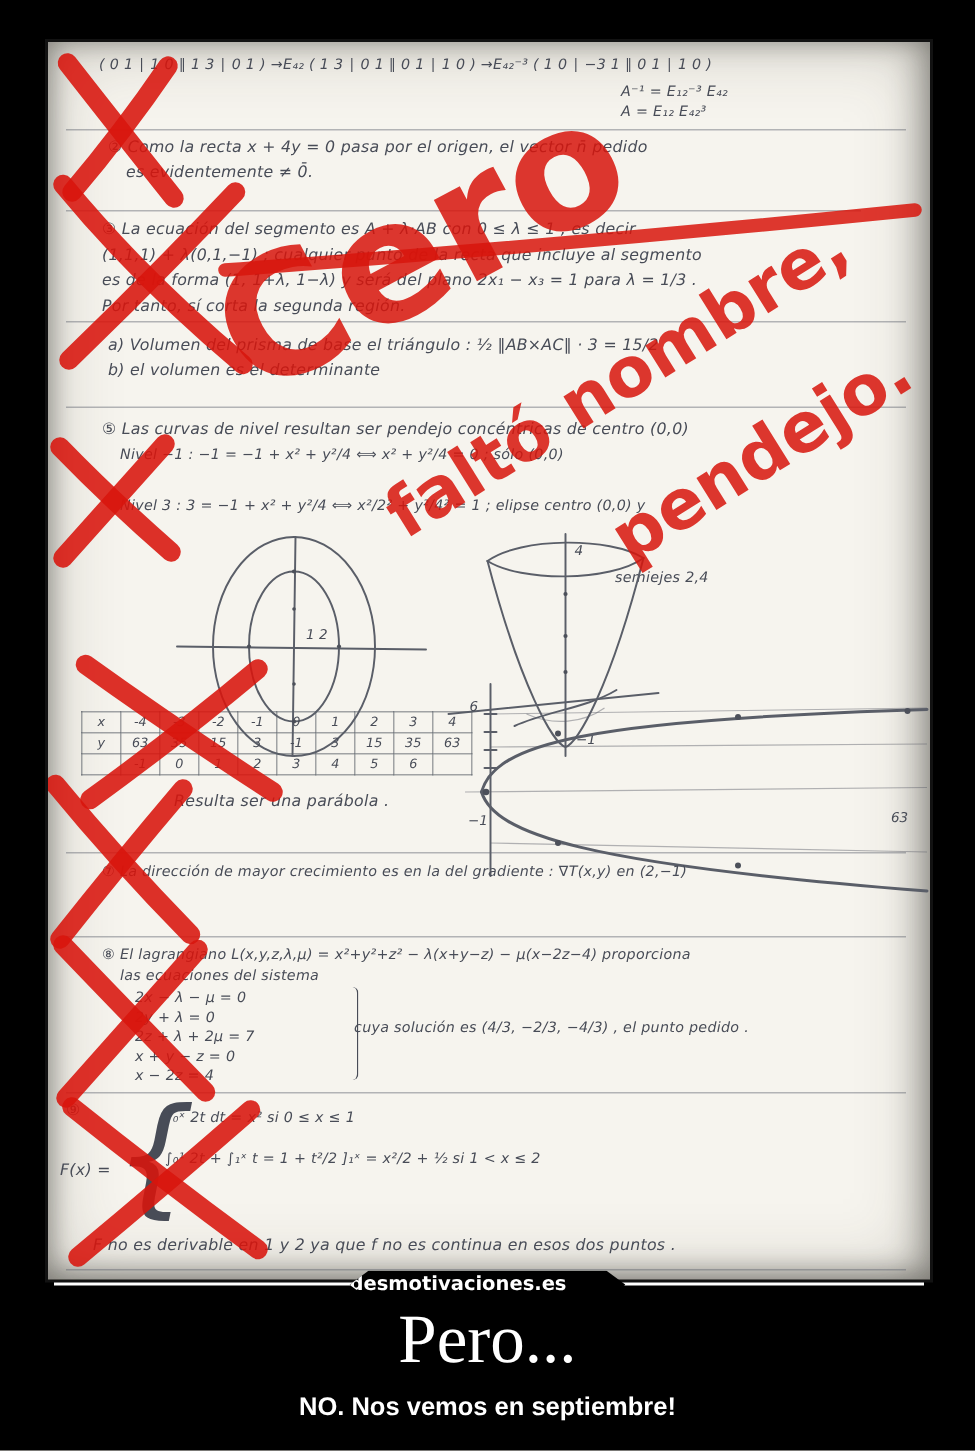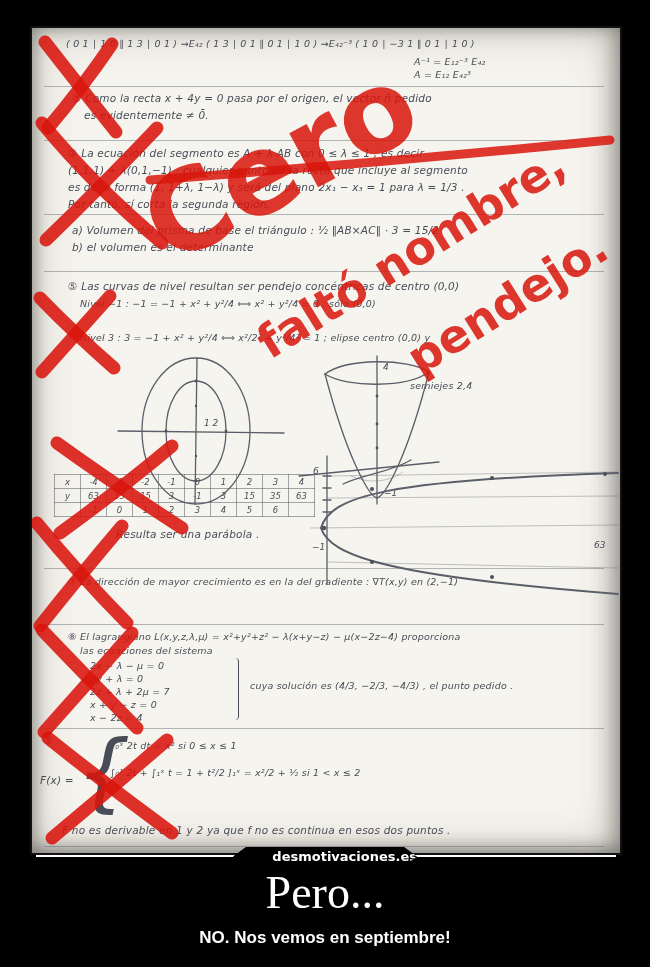--- a/index.html
+++ b/index.html
@@ -25,21 +25,21 @@
   .sys-brace{position:absolute;left:200px;top:630px;width:6px;height:62px;
         border-right:1.6px solid #484c57;border-radius:0 4px 4px 0;}
   .big-brace{position:absolute;left:44px;top:700px;font-size:86px;font-weight:200;
         color:#484c57;font-style:italic;line-height:1;}
   .red{position:absolute;left:0;top:0;pointer-events:none;}
   .marker{stroke:#d8150c;stroke-width:13;fill:none;stroke-linecap:round;opacity:.88;}
   .marker-thin{stroke:#d8150c;stroke-width:9;fill:none;stroke-linecap:round;opacity:.85;}
   .red-text{font-family:"DejaVu Sans",sans-serif;font-weight:bold;fill:#d8150c;opacity:.85;}
   .ribbon{position:absolute;left:233px;top:847px;width:184px;height:19px;background:#000;
         clip-path:polygon(7% 0,93% 0,100% 50%,93% 100%,7% 100%,0 50%);
-        display:flex;align-items:center;justify-content:flex-end;z-index:5;}
+        display:flex;align-items:center;justify-content:flex-start;z-index:5;}
   .ribbon span{color:#fff;font-size:13px;font-weight:bold;}
   .wm-line{position:absolute;height:2px;background:#fff;top:855px;z-index:4;}
   .wm-line.l{left:36px;width:200px;}
   .wm-line.r{left:414px;width:202px;}
   .title{position:absolute;top:868px;left:0;width:650px;text-align:center;color:#fff;
         font-family:"Liberation Serif","DejaVu Serif",serif;font-size:46px;line-height:1.1;}
   .subtitle{position:absolute;top:928px;left:0;width:650px;text-align:center;color:#fff;
         font-family:"Liberation Sans","DejaVu Sans",sans-serif;font-size:17px;font-weight:bold;}
 </style>
 </head>
@@ -171,21 +171,21 @@
     <div class="rule" style="top:596px"></div>
 
     <div class="hand sm" style="left:36px;top:603px">⑧ El lagrangiano  L(x,y,z,λ,μ) = x²+y²+z² − λ(x+y−z) − μ(x−2z−4)  proporciona</div>
     <div class="hand sm" style="left:48px;top:617px">las ecuaciones del sistema</div>
     <div class="hand sm" style="left:58px;top:632px">2x − λ − μ  = 0</div>
     <div class="hand sm" style="left:58px;top:645px">2y + λ       = 0</div>
     <div class="hand sm" style="left:58px;top:658px">2z + λ + 2μ = 7</div>
     <div class="hand sm" style="left:58px;top:671px">x + y − z   = 0</div>
     <div class="hand sm" style="left:58px;top:684px">x − 2z      = 4</div>
     <div class="sys-brace"></div>
-    <div class="hand sm" style="left:218px;top:652px">cuya solución es  (4/3, −2/3, −4/3) ,  el punto pedido .</div>
+    <div class="hand sm" style="left:204px;top:652px">cuya solución es  (4/3, −2/3, −4/3) ,  el punto pedido .</div>
     <div class="rule" style="top:700px"></div>
 
     <div class="hand" style="left:12px;top:706px">⑨</div>
     <div class="big-brace">{</div>
     <div class="hand" style="left:8px;top:746px">F(x) =</div>
     <div class="hand sm" style="left:78px;top:712px">∫₀ˣ 2t dt  =  x²      si  0 ≤ x ≤ 1</div>
     <div class="hand sm" style="left:78px;top:739px">∫₀¹ 2t + ∫₁ˣ t  =  1 + t²/2 ]₁ˣ  =  x²/2 + ½      si  1 &lt; x ≤ 2</div>
     <div class="hand" style="left:30px;top:796px">F no es derivable en 1 y 2 ya que f no es continua en esos dos puntos .</div>
     <div class="rule" style="top:818px"></div>
 

